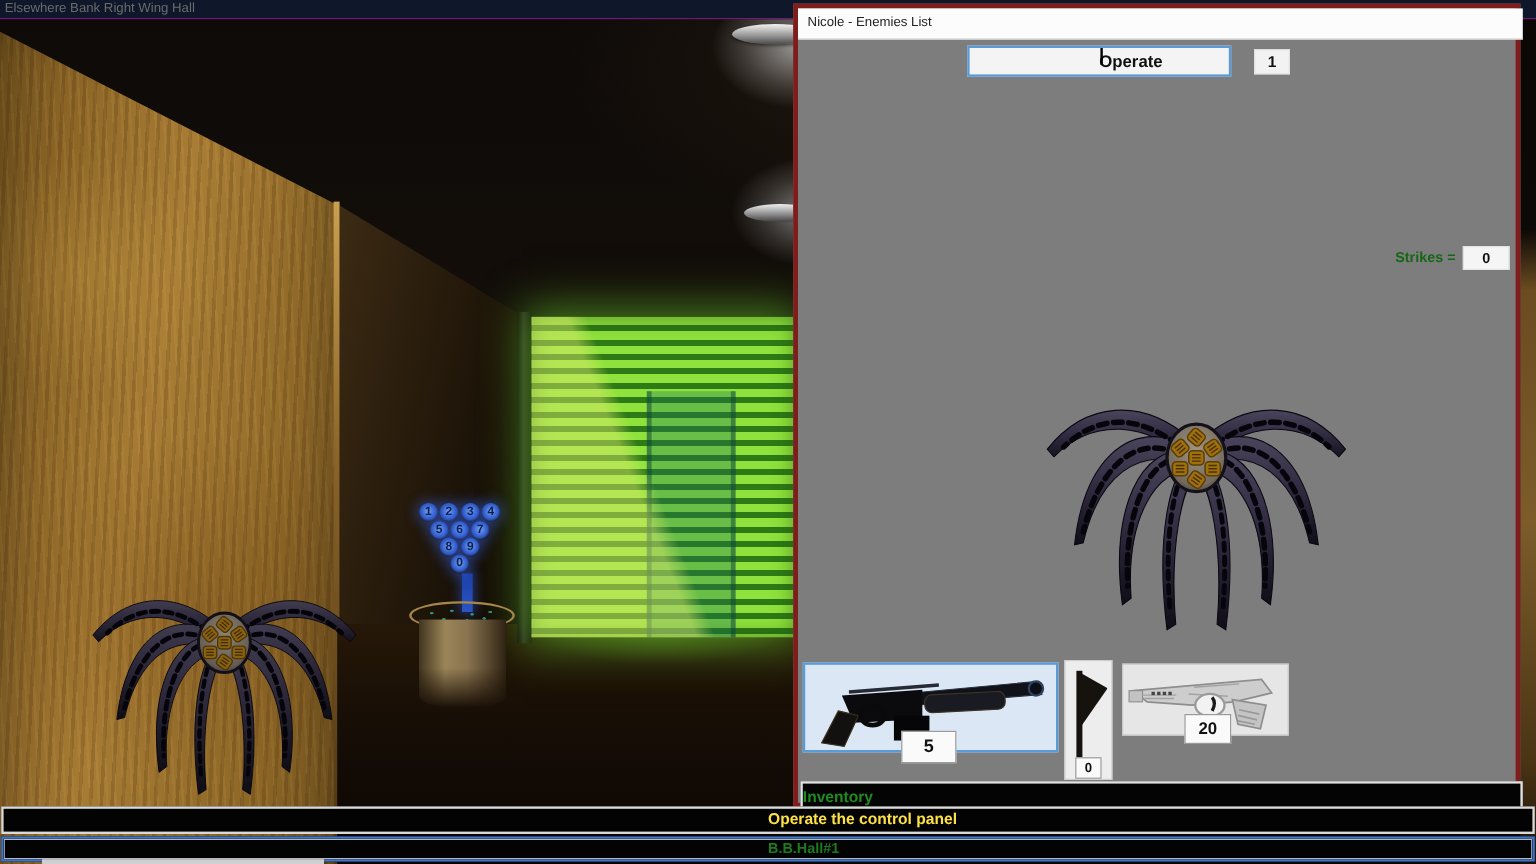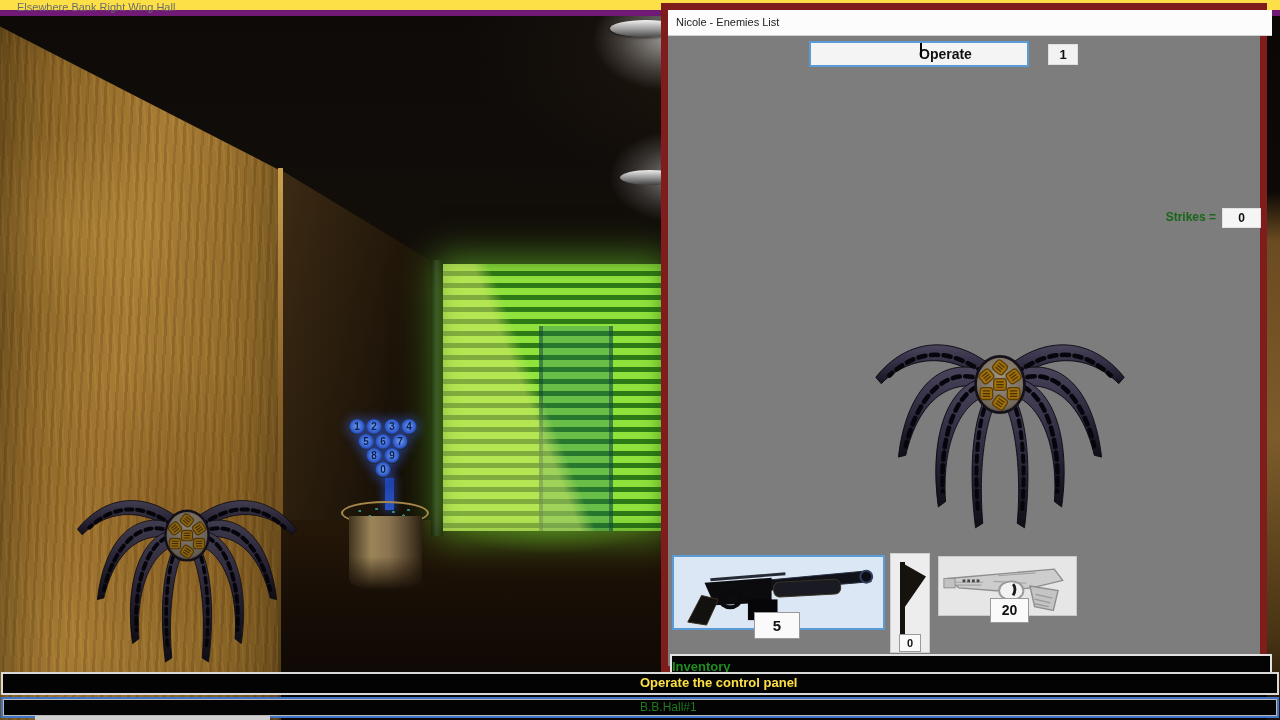--- a/index.html
+++ b/index.html
@@ -1,22 +1,22 @@
 <!DOCTYPE html>
 <html><head>
 <meta charset="utf-8">
 <style>
   html,body{margin:0;padding:0;background:#000;}
   #stage{position:relative;width:1280px;height:720px;overflow:hidden;
          font-family:"Liberation Sans",sans-serif;background:#0b0908;}
   #stage *{box-sizing:border-box;position:absolute;}
 
   
-  .main-titlebar{left:0;top:0;width:1280px;height:16px;background:#fde047;
-    border-bottom:6px solid #701a75;z-index:5;padding-left:13px;}
+  .main-titlebar{left:0;top:0;width:1280px;height:16px;background:#0f172a;
+    border-bottom:1px solid #701a75;z-index:5;}
   .main-titlebar span{position:static;font-size:11px;color:#6b6b6b;line-height:15px;padding-left:4px;}
 
   
   .scene{left:0;top:0;width:1280px;height:720px;
     background:linear-gradient(180deg,#0d0a08 0%,#16100a 55%,#090604 100%);}
   .ceiling-haze{left:280px;top:16px;width:720px;height:250px;
     background:radial-gradient(60% 80% at 70% 10%,rgba(70,50,30,.35),transparent 75%);}
   .light-glow1{left:555px;top:0;width:200px;height:130px;
     background:radial-gradient(50% 55% at 55% 30%,rgba(255,255,255,.55),rgba(255,255,255,.18) 45%,transparent 72%);}
   .light-fix1{left:610px;top:20px;width:72px;height:17px;border-radius:50%;
@@ -80,21 +80,21 @@
     -webkit-mask-image:linear-gradient(180deg,#000 55%,transparent 100%);
             mask-image:linear-gradient(180deg,#000 55%,transparent 100%);}
 
   .scene-spider{left:62px;top:462px;width:250px;height:208px;
     filter:brightness(.72) saturate(.95);}
   .right-strip{left:1267px;top:6px;width:13px;height:714px;
     background:linear-gradient(180deg,#0a0705 0%,#0d0906 26%,#6b4b20 33%,#7d5c2a 60%,#4a3414 88%,#1a1008 100%);}
 
   
   .enemy-window{left:661px;top:3px;width:606px;height:670px;z-index:10;
-    background:#7d7d7d;border:7px solid #7f1d1d;}
+    background:#7d7d7d;border:4px solid #7f1d1d;}
   .ew-titlebar{left:0;top:0;width:604px;height:26px;background:#fcfcfc;border-bottom:1px solid #d0d0d0;}
   .ew-titlebar span{position:static;font-size:11px;color:#222;line-height:25px;padding-left:8px;}
   .name-input{left:141px;top:31px;width:220px;height:26px;background:#f4f4f4;
     border:2px solid #5b9bd5;text-align:center;}
   .name-input .val{position:static;font-size:14px;font-weight:bold;color:#111;line-height:22px;}
   .caret{position:static;display:inline-block;width:1.5px;height:14px;background:#000;
     vertical-align:-2px;margin-left:1px;}
   .count-box{left:380px;top:34px;width:30px;height:21px;background:#f2f2f2;border:1px solid #e0e0e0;
     font-size:13px;font-weight:bold;color:#111;text-align:center;line-height:19px;}
   .strikes-label{left:440px;top:200px;width:108px;text-align:right;
@@ -119,21 +119,21 @@
   .inventory-bar{left:2px;top:644px;width:602px;height:26px;background:#040404;
     border:2px solid #e2e2e2;text-align:left;}
   .inventory-bar span{position:static;font-size:13px;font-weight:bold;color:#1f8c1f;line-height:21px;}
 
   
   .hud-objective{left:1px;top:672px;width:1278px;height:23px;background:#030303;
     border:2px solid #d9d9d9;text-align:center;z-index:20;}
   .hud-objective span{position:static;font-size:13px;font-weight:bold;color:#fde047;line-height:18px;}
   .hud-location{left:1px;top:697px;width:1278px;height:21px;background:#030303;
     border:2px solid #3f74c8;box-shadow:inset 0 0 0 1px #b9b9b9;text-align:center;z-index:20;}
-  .hud-location span{position:static;font-size:12px;font-weight:normal;color:#1d7a1d;line-height:16px;}
+  .hud-location span{position:static;font-size:12px;font-weight:bold;color:#1d7a1d;line-height:16px;}
   .bottom-sliver{left:35px;top:716px;width:235px;height:4px;background:#cfcfcf;z-index:30;}
   .svg-defs{width:0;height:0;}
 </style>
 </head>
 <body>
 
 <div id="stage">
 
   <svg class="svg-defs" aria-hidden="true">
     <defs>

